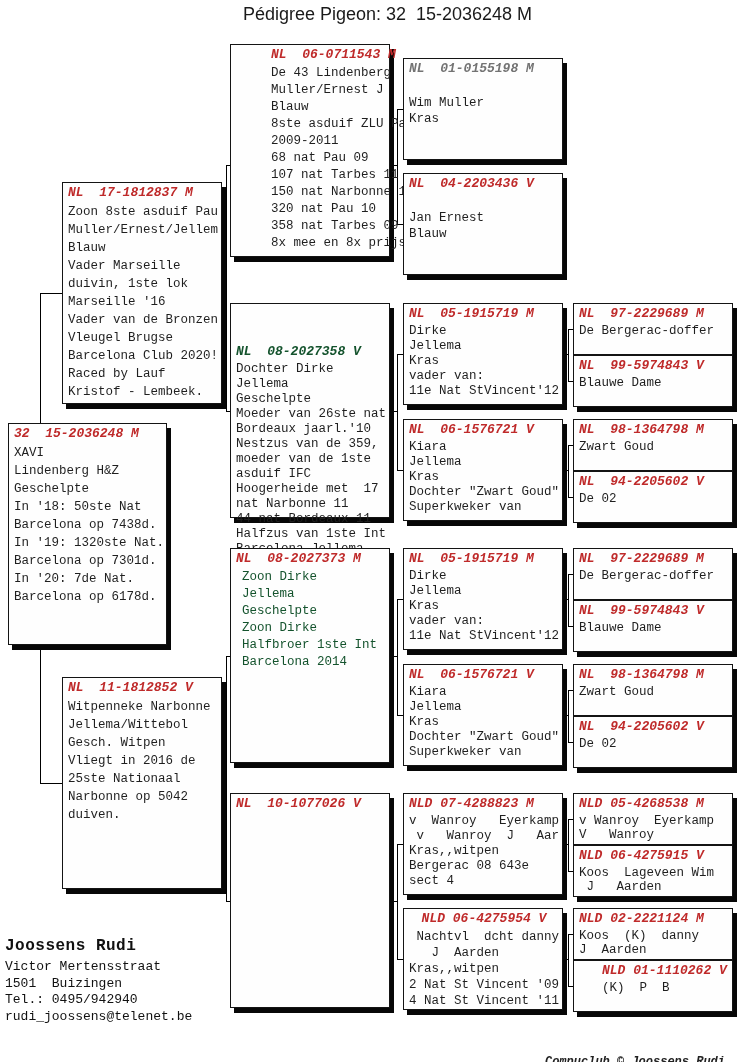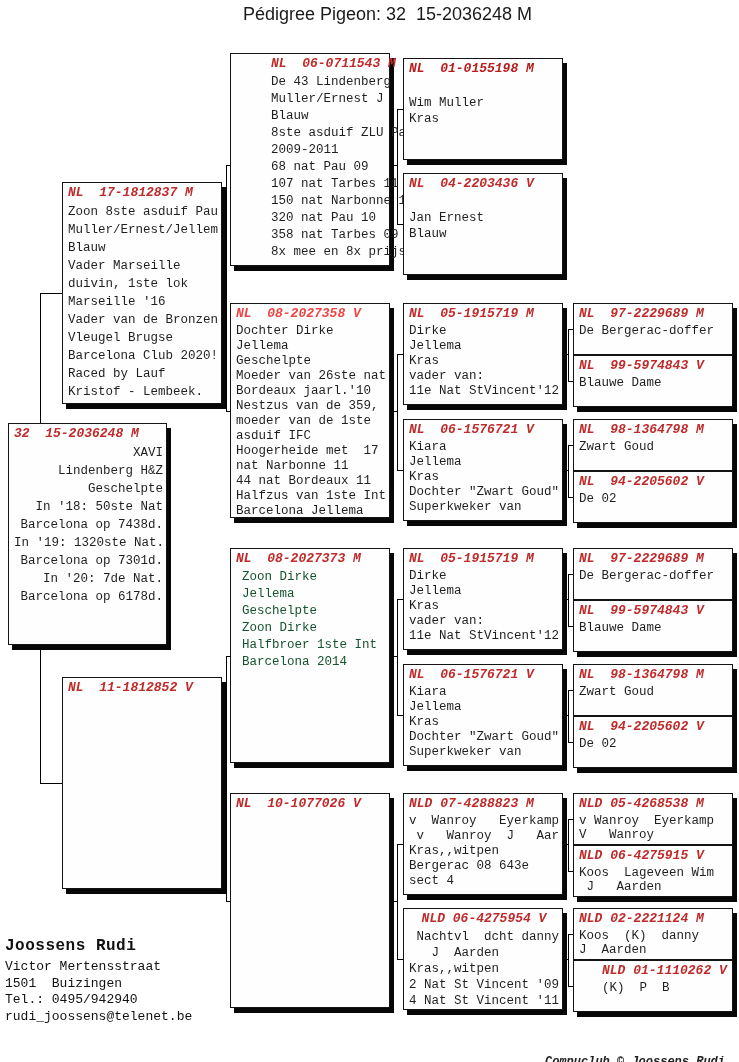--- a/index.html
+++ b/index.html
@@ -74,21 +74,21 @@
       <div class="cline" style="left: 563px; top: 844px; width: 6px; height: 1px; background: rgb(0, 0, 0);"></div>
       <div class="cline" style="left: 568px; top: 819px; width: 1px; height: 53px; background: rgb(0, 0, 0);"></div>
       <div class="cline" style="left: 568px; top: 819px; width: 5px; height: 1px; background: rgb(0, 0, 0);"></div>
       <div class="cline" style="left: 568px; top: 871px; width: 5px; height: 1px; background: rgb(0, 0, 0);"></div>
       <div class="cline" style="left: 563px; top: 959px; width: 6px; height: 1px; background: rgb(0, 0, 0);"></div>
       <div class="cline" style="left: 568px; top: 934px; width: 1px; height: 53px; background: rgb(0, 0, 0);"></div>
       <div class="cline" style="left: 568px; top: 934px; width: 5px; height: 1px; background: rgb(0, 0, 0);"></div>
       <div class="cline" style="left: 568px; top: 986px; width: 5px; height: 1px; background: rgb(0, 0, 0);"></div>
       <div class="box" style="left: 8px; top: 423px; width: 159px; height: 222px;">
         <div class="ring" style="color: rgb(191, 42, 42);">32  15-2036248 M</div>
-        <div class="pbody" style="line-height: 18px; color: rgb(31, 31, 31); text-align: right;">XAVI
+        <div class="pbody" style="line-height: 18px; color: rgb(31, 31, 31);">XAVI
 Lindenberg H&amp;Z
 Geschelpte
 In '18: 50ste Nat
 Barcelona op 7438d.
 In '19: 1320ste Nat.
 Barcelona op 7301d.
 In '20: 7de Nat.
 Barcelona op 6178d.</div>
       </div>
       <div class="box" style="left: 62px; top: 182px; width: 160px; height: 222px;">
@@ -100,37 +100,44 @@
 duivin, 1ste lok
 Marseille '16
 Vader van de Bronzen
 Vleugel Brugse
 Barcelona Club 2020!
 Raced by Lauf
 Kristof - Lembeek.</div>
       </div>
       <div class="box" style="left: 62px; top: 677px; width: 160px; height: 212px;">
         <div class="ring" style="color: rgb(191, 42, 42);">NL  11-1812852 V</div>
-      </div>
-      <div class="box" style="left: 230px; top: 53px; width: 160px; height: 213px; padding-left: 40px;">
+        <div class="pbody" style="line-height: 18px; color: rgb(31, 31, 31);">Witpenneke Narbonne
+Jellema/Wittebol
+Gesch. Witpen
+Vliegt in 2016 de
+25ste Nationaal
+Narbonne op 5042
+duiven.</div>
+      </div>
+      <div class="box" style="left: 230px; top: 44px; width: 160px; height: 213px; padding-left: 40px;">
         <div class="ring" style="color: rgb(191, 42, 42);">NL  06-0711543 M</div>
         <div class="pbody" style="line-height: 17px; color: rgb(31, 31, 31);">De 43 Lindenberg
 Muller/Ernest J
 Blauw
 8ste asduif ZLU Pau
 2009-2011
 68 nat Pau 09
 107 nat Tarbes 11
 150 nat Narbonne 10
 320 nat Pau 10
 358 nat Tarbes 09
 8x mee en 8x prijs!</div>
       </div>
       <div class="box" style="left: 230px; top: 303px; width: 160px; height: 215px;">
-        <div class="ring" style="color: #ef4444;">NL  08-2027358 V</div>
+        <div class="ring" style="color: #14532d; margin-top: 38px;">NL  08-2027358 V</div>
         <div class="pbody" style="line-height: 15px; color: rgb(31, 31, 31);">Dochter Dirke
 Jellema
 Geschelpte
 Moeder van 26ste nat
 Bordeaux jaarl.'10
 Nestzus van de 359,
 moeder van de 1ste
 asduif IFC
 Hoogerheide met  17
 nat Narbonne 11
@@ -144,21 +151,21 @@
 Jellema
 Geschelpte
 Zoon Dirke
 Halfbroer 1ste Int
 Barcelona 2014</div>
       </div>
       <div class="box" style="left: 230px; top: 793px; width: 160px; height: 215px;">
         <div class="ring" style="color: rgb(191, 42, 42);">NL  10-1077026 V</div>
       </div>
       <div class="box" style="left: 403px; top: 58px; width: 160px; height: 102px;">
-        <div class="ring" style="color: #b91c1c;">NL  01-0155198 M</div>
+        <div class="ring" style="color: #737373;">NL  01-0155198 M</div>
         <div class="pbody" style="line-height: 16px; color: rgb(31, 31, 31);">
 Wim Muller
 Kras</div>
       </div>
       <div class="box" style="left: 403px; top: 173px; width: 160px; height: 102px;">
         <div class="ring" style="color: rgb(191, 42, 42);">NL  04-2203436 V</div>
         <div class="pbody" style="line-height: 16px; color: rgb(31, 31, 31);">
 Jan Ernest
 Blauw</div>
       </div>

